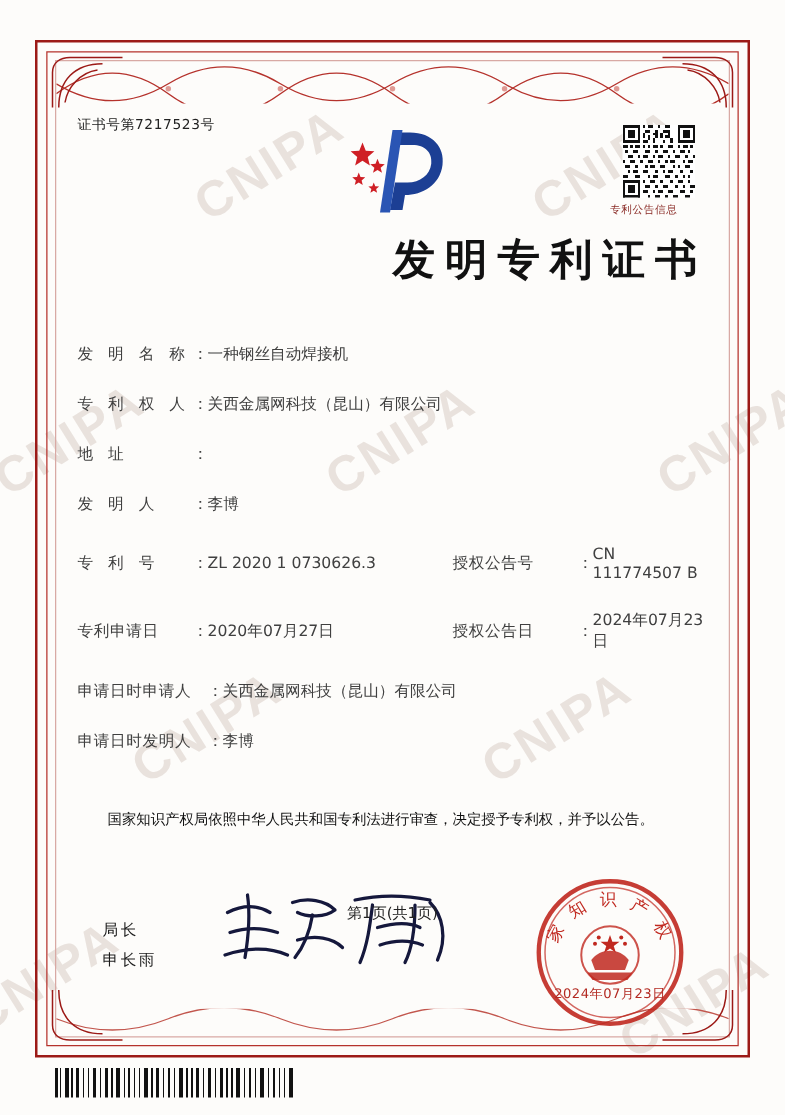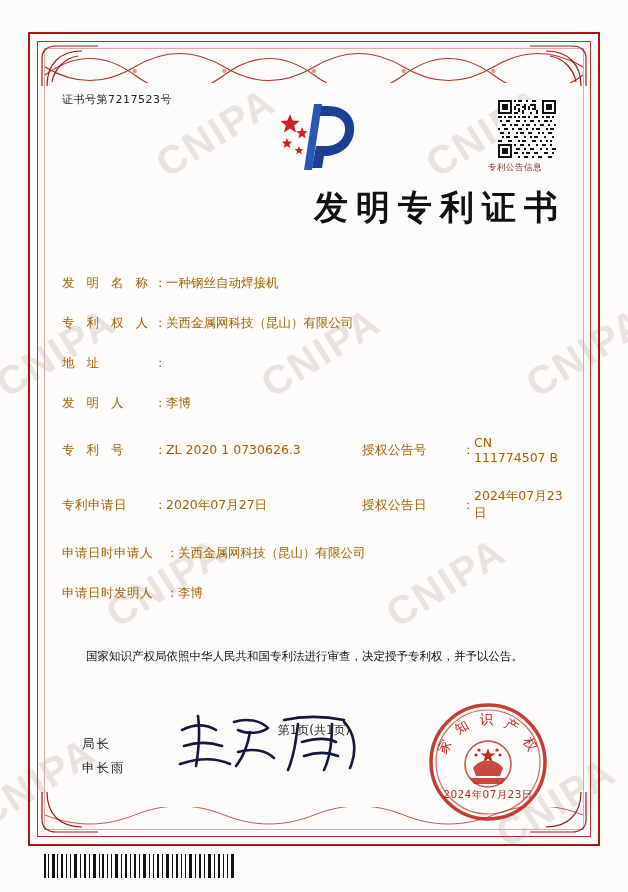--- a/index.html
+++ b/index.html
@@ -141,21 +141,21 @@
     font-size: 34px;
     font-weight: 700;
     letter-spacing: 8px;
     color: #111;
     font-family: "DejaVu Serif", "Liberation Serif", serif;
   }
 
   .fields {
     margin-top: 44px;
     font-size: 12.5px;
-    color: #a16207;
+    color: #404040;
   }
   .row {
     display: flex;
     align-items: baseline;
     margin-bottom: 23px;
   }
   .label {
     width: 92px;
     flex: 0 0 92px;
     letter-spacing: 4px;

